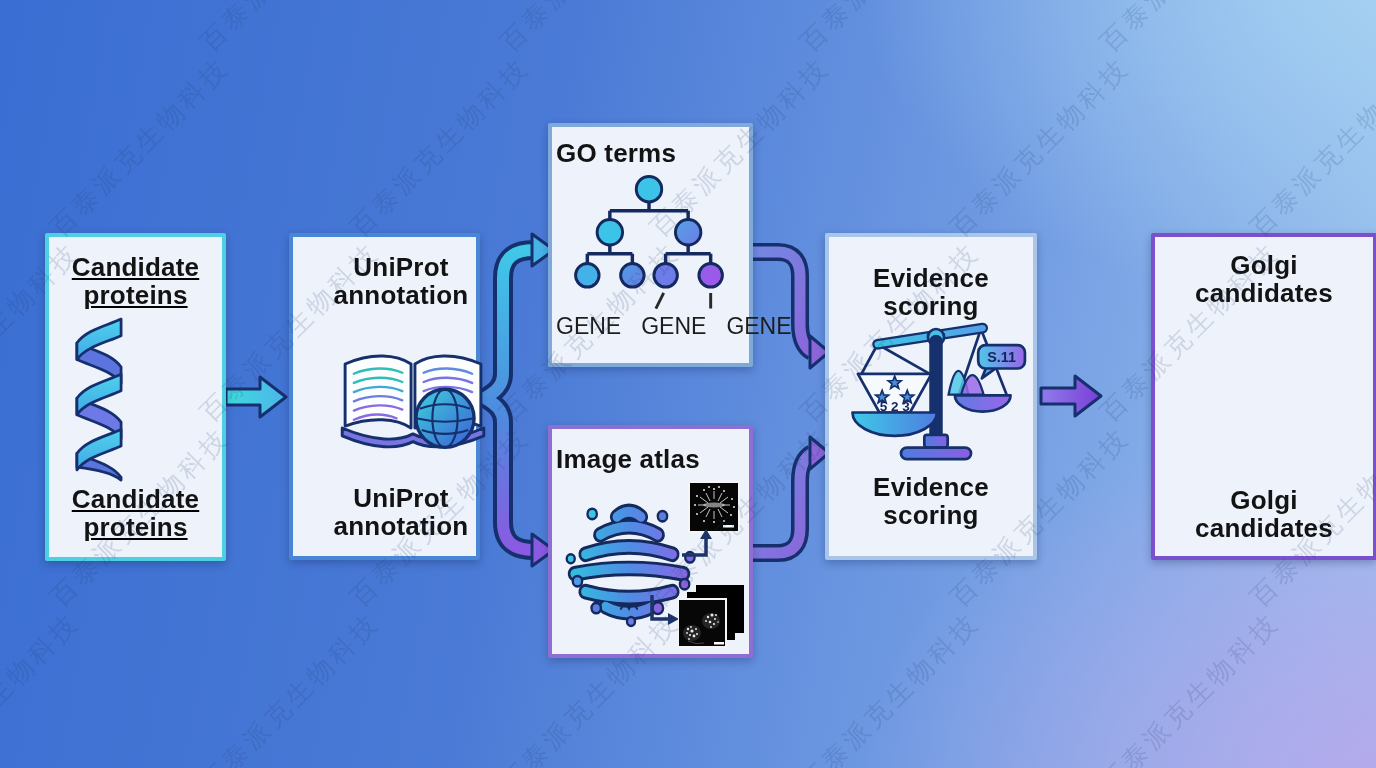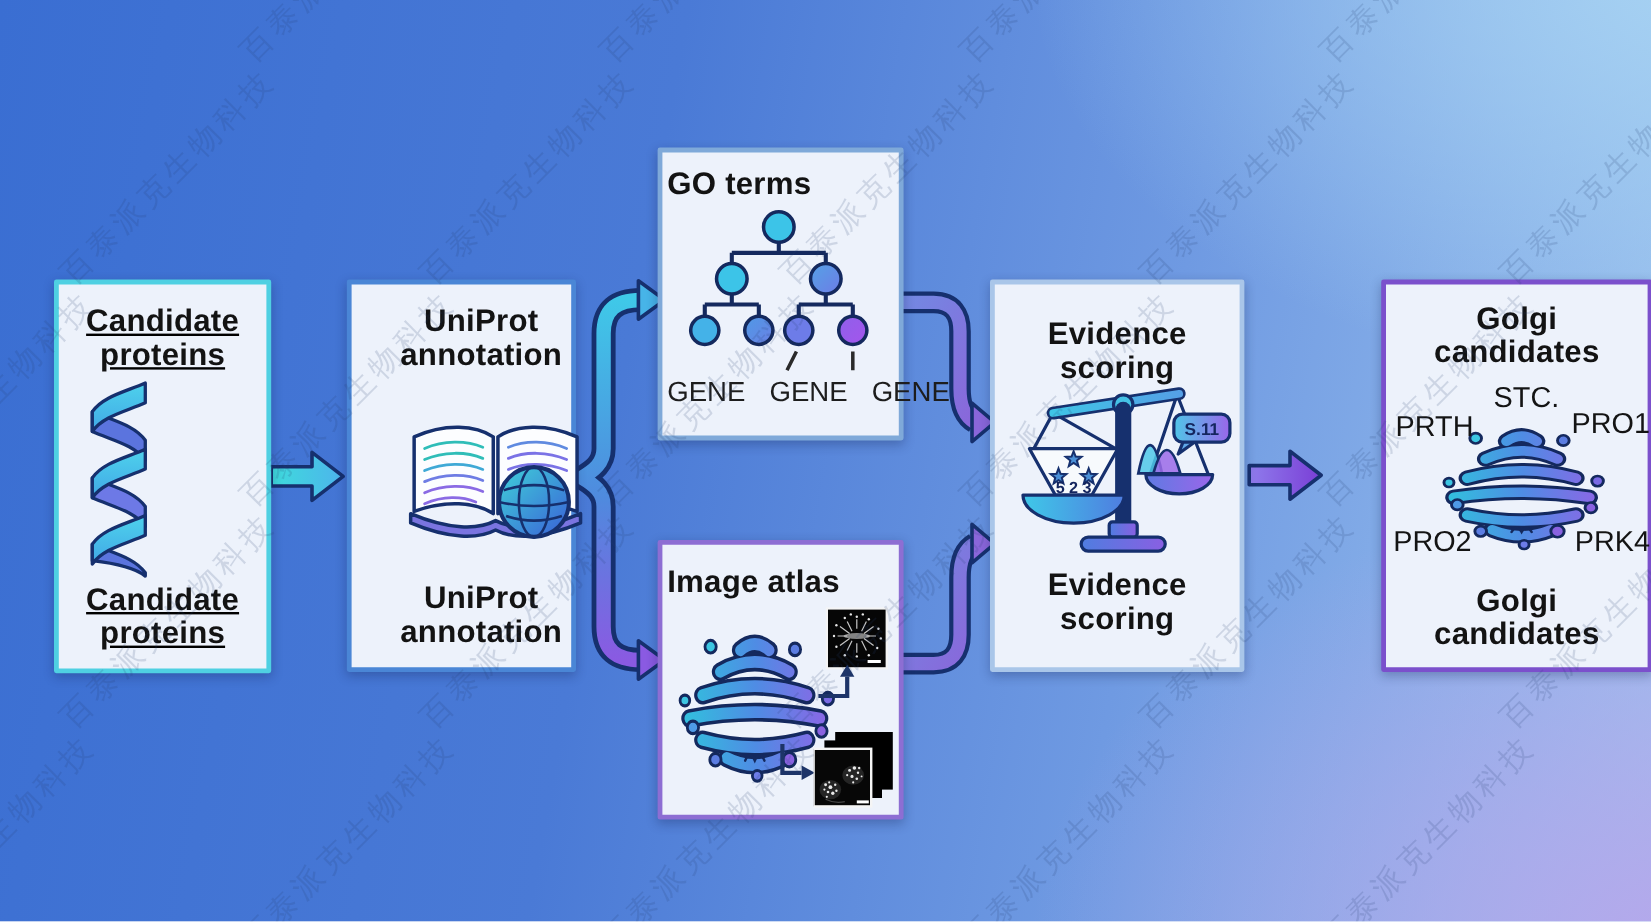--- a/index.html
+++ b/index.html
@@ -17,21 +17,21 @@
   .box{position:absolute; background:#edf2fb; border-radius:2px;
        box-shadow:0 3px 9px rgba(15,30,80,.30);
        display:flex; flex-direction:column; align-items:flex-start;
        justify-content:space-between; box-sizing:border-box; padding:16px 4px; z-index:10;}
   .title{font-weight:bold; font-size:26px; line-height:1.08; text-align:center;
          color:#131313; letter-spacing:.2px;}
   .b-candidate{left:45px; top:233px; width:181px; height:328px; border:4px solid #4fd0e2;text-decoration:underline;}
   .b-uniprot{left:289px; top:233px; width:191px; height:327px; border:4px solid #4a86d6;padding-left:37px;}
   .b-goterms{left:548px; top:123px; width:205px; height:244px; border:4px solid #7fa9d9;
              justify-content:flex-start; padding-top:12px;}
-  .b-atlas{left:548px; top:450px; width:205px; height:233px; border:4px solid #8d6ed3;
+  .b-atlas{left:548px; top:425px; width:205px; height:233px; border:4px solid #8d6ed3;
            justify-content:flex-start; }
   .b-evidence{left:825px; top:233px; width:212px; height:327px; border:4px solid #a9c6e9; padding:27px 4px;}
   .b-golgi{left:1104px; top:233px; width:226px; height:327px; border:4px solid #7b50cc; padding:14px 4px;margin-left:47px;}
   .arrow-svg{position:absolute; z-index:5;}
   .gene-row{display:flex; gap:20px; font-size:23px; color:#1d1d1d; margin-top:0px;}
   .atlas-wrap{position:relative; width:198px; height:180px; margin-top:4px;}
   .atlas-abs{position:absolute;}
   .golgi-wrap{position:relative; width:218px; height:158px;}
   .protein-label{position:absolute; font-size:24px; color:#141414; white-space:nowrap;}
 </style>
@@ -305,30 +305,20 @@
         <polygon points="162,50 156,65 174,52" fill="#5fa8e8" stroke="#16306e" stroke-width="3" stroke-linejoin="round"></polygon>
         <rect x="152" y="28" width="52" height="26" rx="8" fill="url(#gBubble)" stroke="#16306e" stroke-width="3"></rect>
         <text x="178" y="47" text-anchor="middle" font-size="16" font-weight="bold" fill="#14255e" font-family="Liberation Sans, sans-serif">S.11</text>
       </g>
     </svg>
     <div class="title">Evidence scoring</div>
   </div>
 
   <div class="box b-golgi">
     <div class="title">Golgi candidates</div>
-    <div class="golgi-wrap">
-      <svg style="position:absolute; left:29px; top:30px" width="160" height="112" viewBox="0 0 230 182" preserveAspectRatio="none">
-        <use href="#golgi-icon-def"></use>
-      </svg>
-      <span class="protein-label" style="top:0; left:50%; transform:translateX(-50%); margin-left:4px">STC.</span>
-      <span class="protein-label" style="top:24px; left:4px">PRTH</span>
-      <span class="protein-label" style="top:22px; right:2px">PRO1</span>
-      <span class="protein-label" style="top:120px; left:2px">PRO2</span>
-      <span class="protein-label" style="top:120px; right:2px">PRK4</span>
-    </div>
     <div class="title">Golgi candidates</div>
   </div>
 
   <svg class="arrow-svg" style="left:224px; top:373px" width="66" height="48" viewBox="0 0 66 48">
     <polygon points="2,16 36,16 36,4 62,24 36,44 36,32 2,32" fill="url(#gCyanArrow)" stroke="#16306e" stroke-width="3" stroke-linejoin="round"></polygon>
   </svg>
 
   <svg class="arrow-svg" style="left:478px; top:226px" width="78" height="348" viewBox="0 0 78 348">
     <path d="M56,24 C36,24 25,32 25,52 L25,148 C25,160 17,166 7,172 C17,178 25,184 25,196 L25,296 C25,316 36,324 56,324" stroke="#16306e" stroke-width="20" fill="none" stroke-linejoin="round"></path>
     <path d="M56,24 C36,24 25,32 25,52 L25,148 C25,160 17,166 7,172 C17,178 25,184 25,196 L25,296 C25,316 36,324 56,324" stroke="url(#gBranch)" stroke-width="12" fill="none" stroke-linejoin="round"></path>

